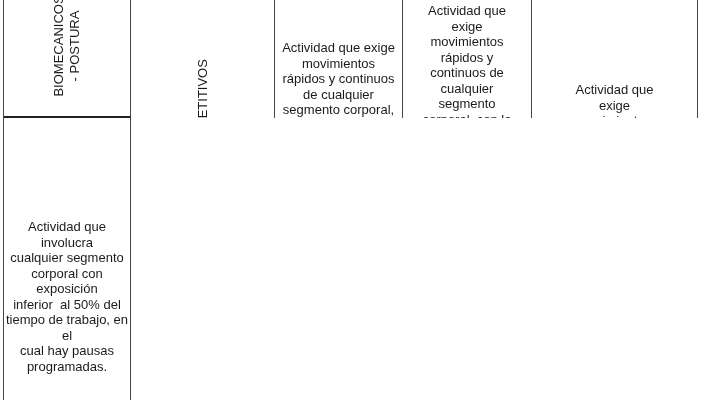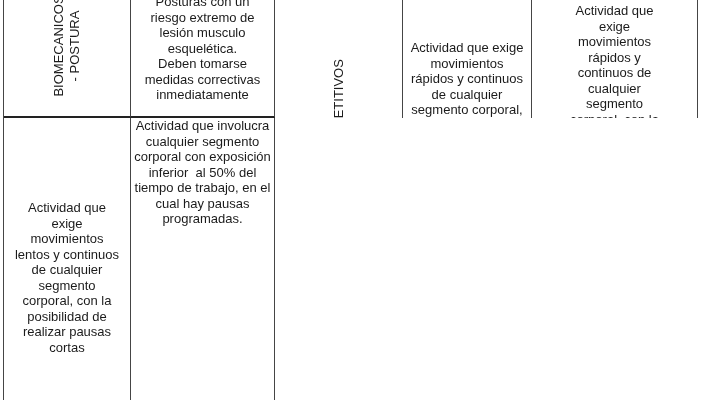--- a/index.html
+++ b/index.html
@@ -37,21 +37,21 @@
   
   .r1c2 .txt { margin-top: -6px; }
   .r1c3 .txt { margin-top: -8px; }
   .r1c4 .txt { margin-top: -8px; }
   .r1c5 .txt { margin-top: -8px; }
 
   
   .r2c2 .txt { padding-top: 40px; }
   .r2c3 .txt { padding-top: 3px; }
   .r2c4 .txt { padding-top: 82px; }
-  .r2c5 .txt { }
+  .r2c5 .txt { padding-top: 101px; }
 
   
   .vtext {
     position: absolute;
     left: 50%;
     width: max-content;
     white-space: pre-wrap;
     text-align: center;
     transform: translate(-50%, -50%) rotate(-90deg);
     color: #1b1b1b;
@@ -63,29 +63,20 @@
 </style>
 </head>
 <body>
 
 <div class="page">
   <div class="tbl">
 
     <div class="cell r1">
       <div class="vtext vcat1">BIOMECANICOS
 - POSTURA</div>
-    </div>
-    <div class="cell r1 r1c2">
-      <div class="txt">Posturas con un
-riesgo extremo de
-lesión musculo
-esquelética.
-Deben tomarse
-medidas correctivas
-inmediatamente</div>
     </div>
 
     <div class="cell">
       <div class="vtext vcat2">MOVIMIENTOS REPETITIVOS</div>
     </div>
     <div class="cell r2c2">
       <div class="txt">Actividad que exige
 movimientos
 rápidos y continuos
 de cualquier

